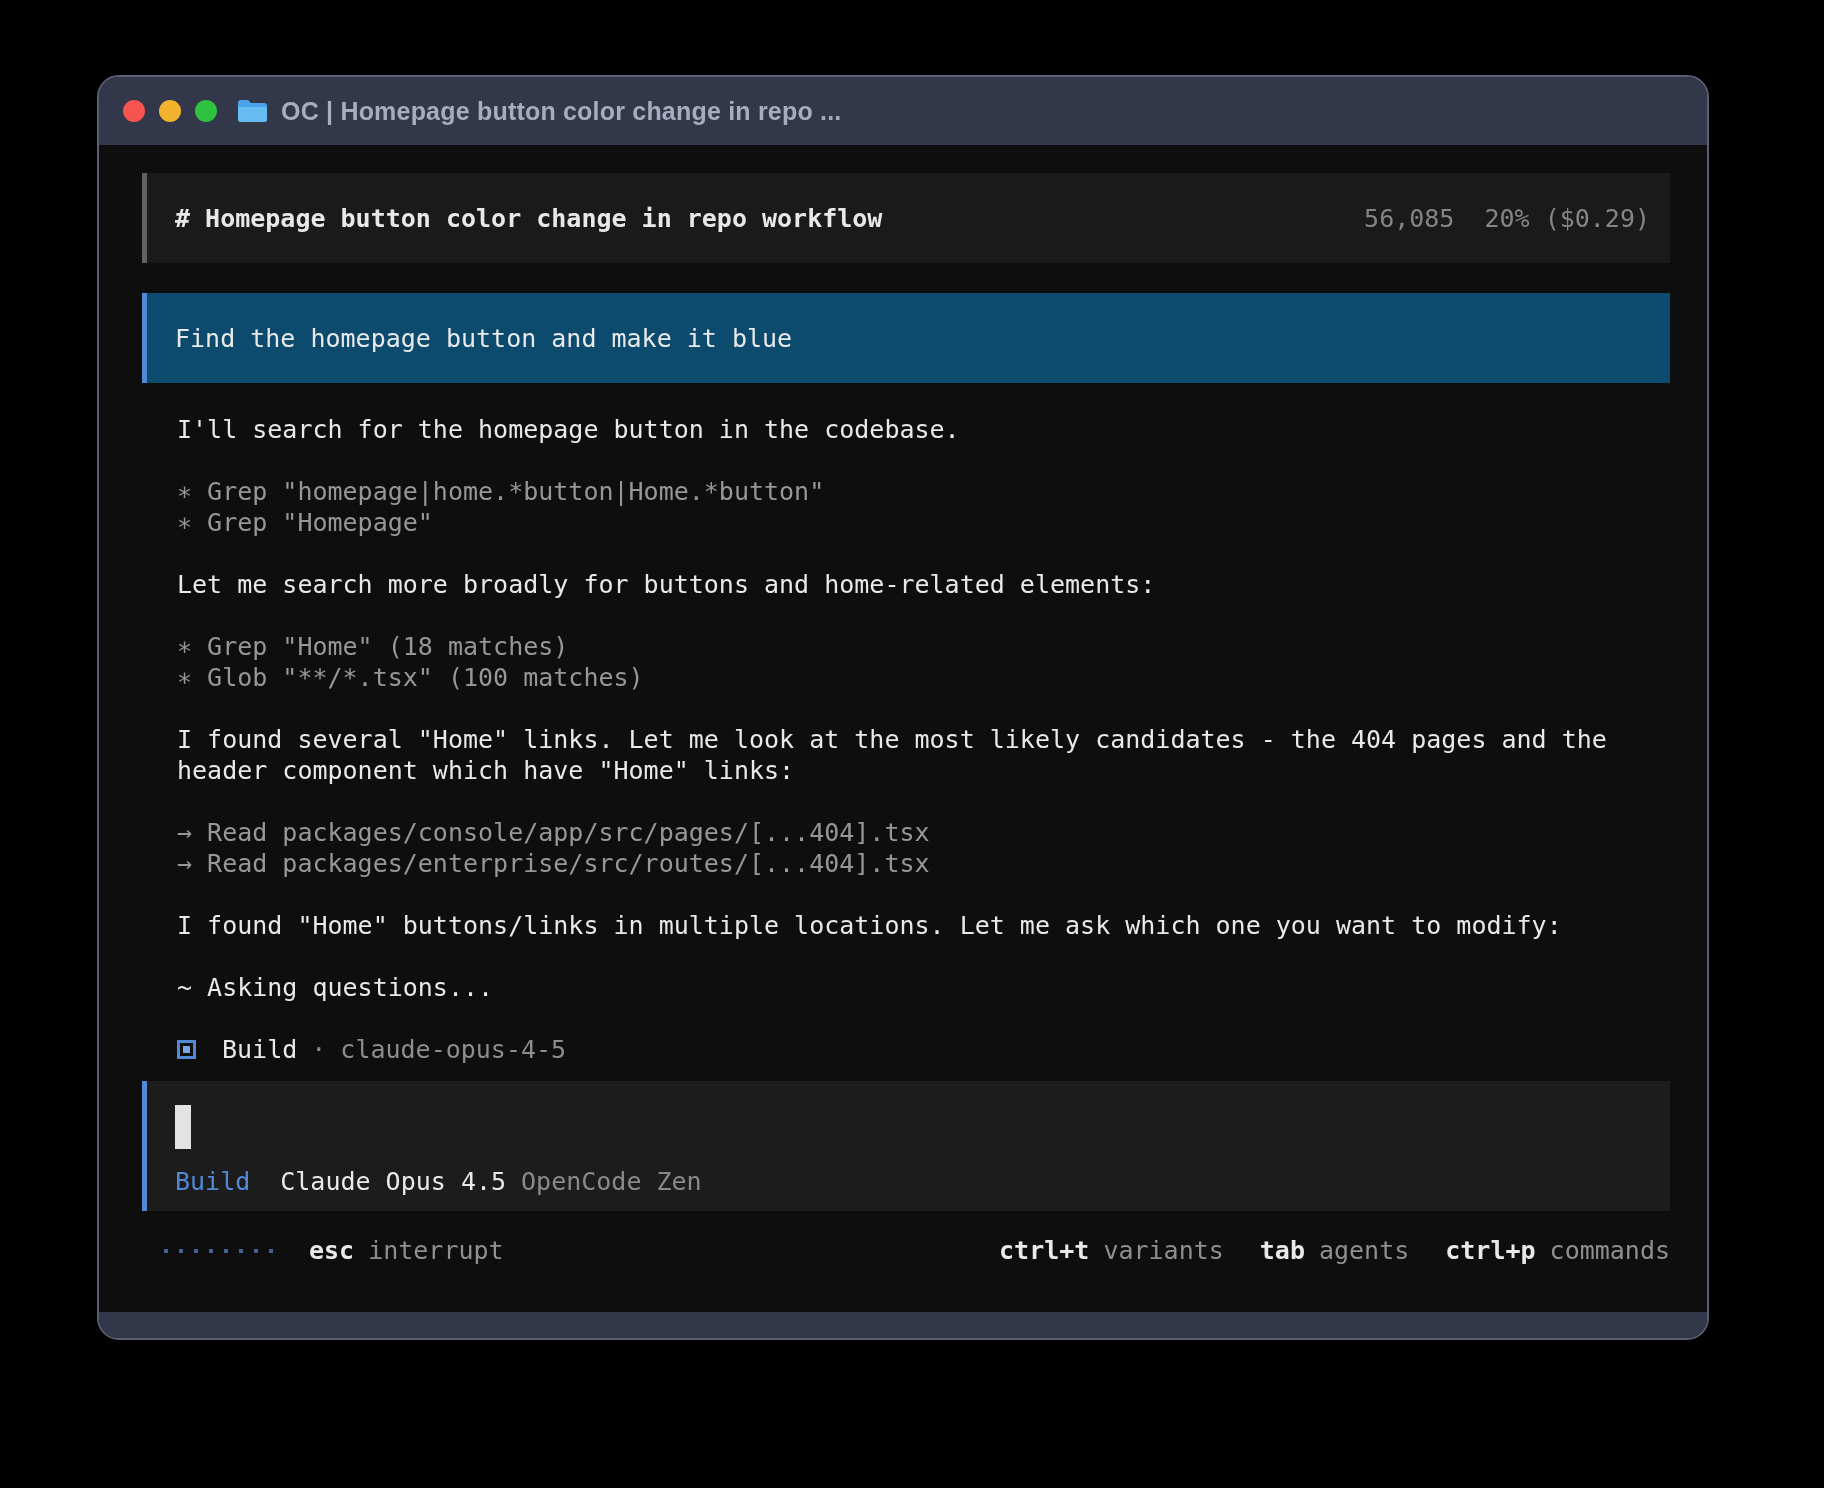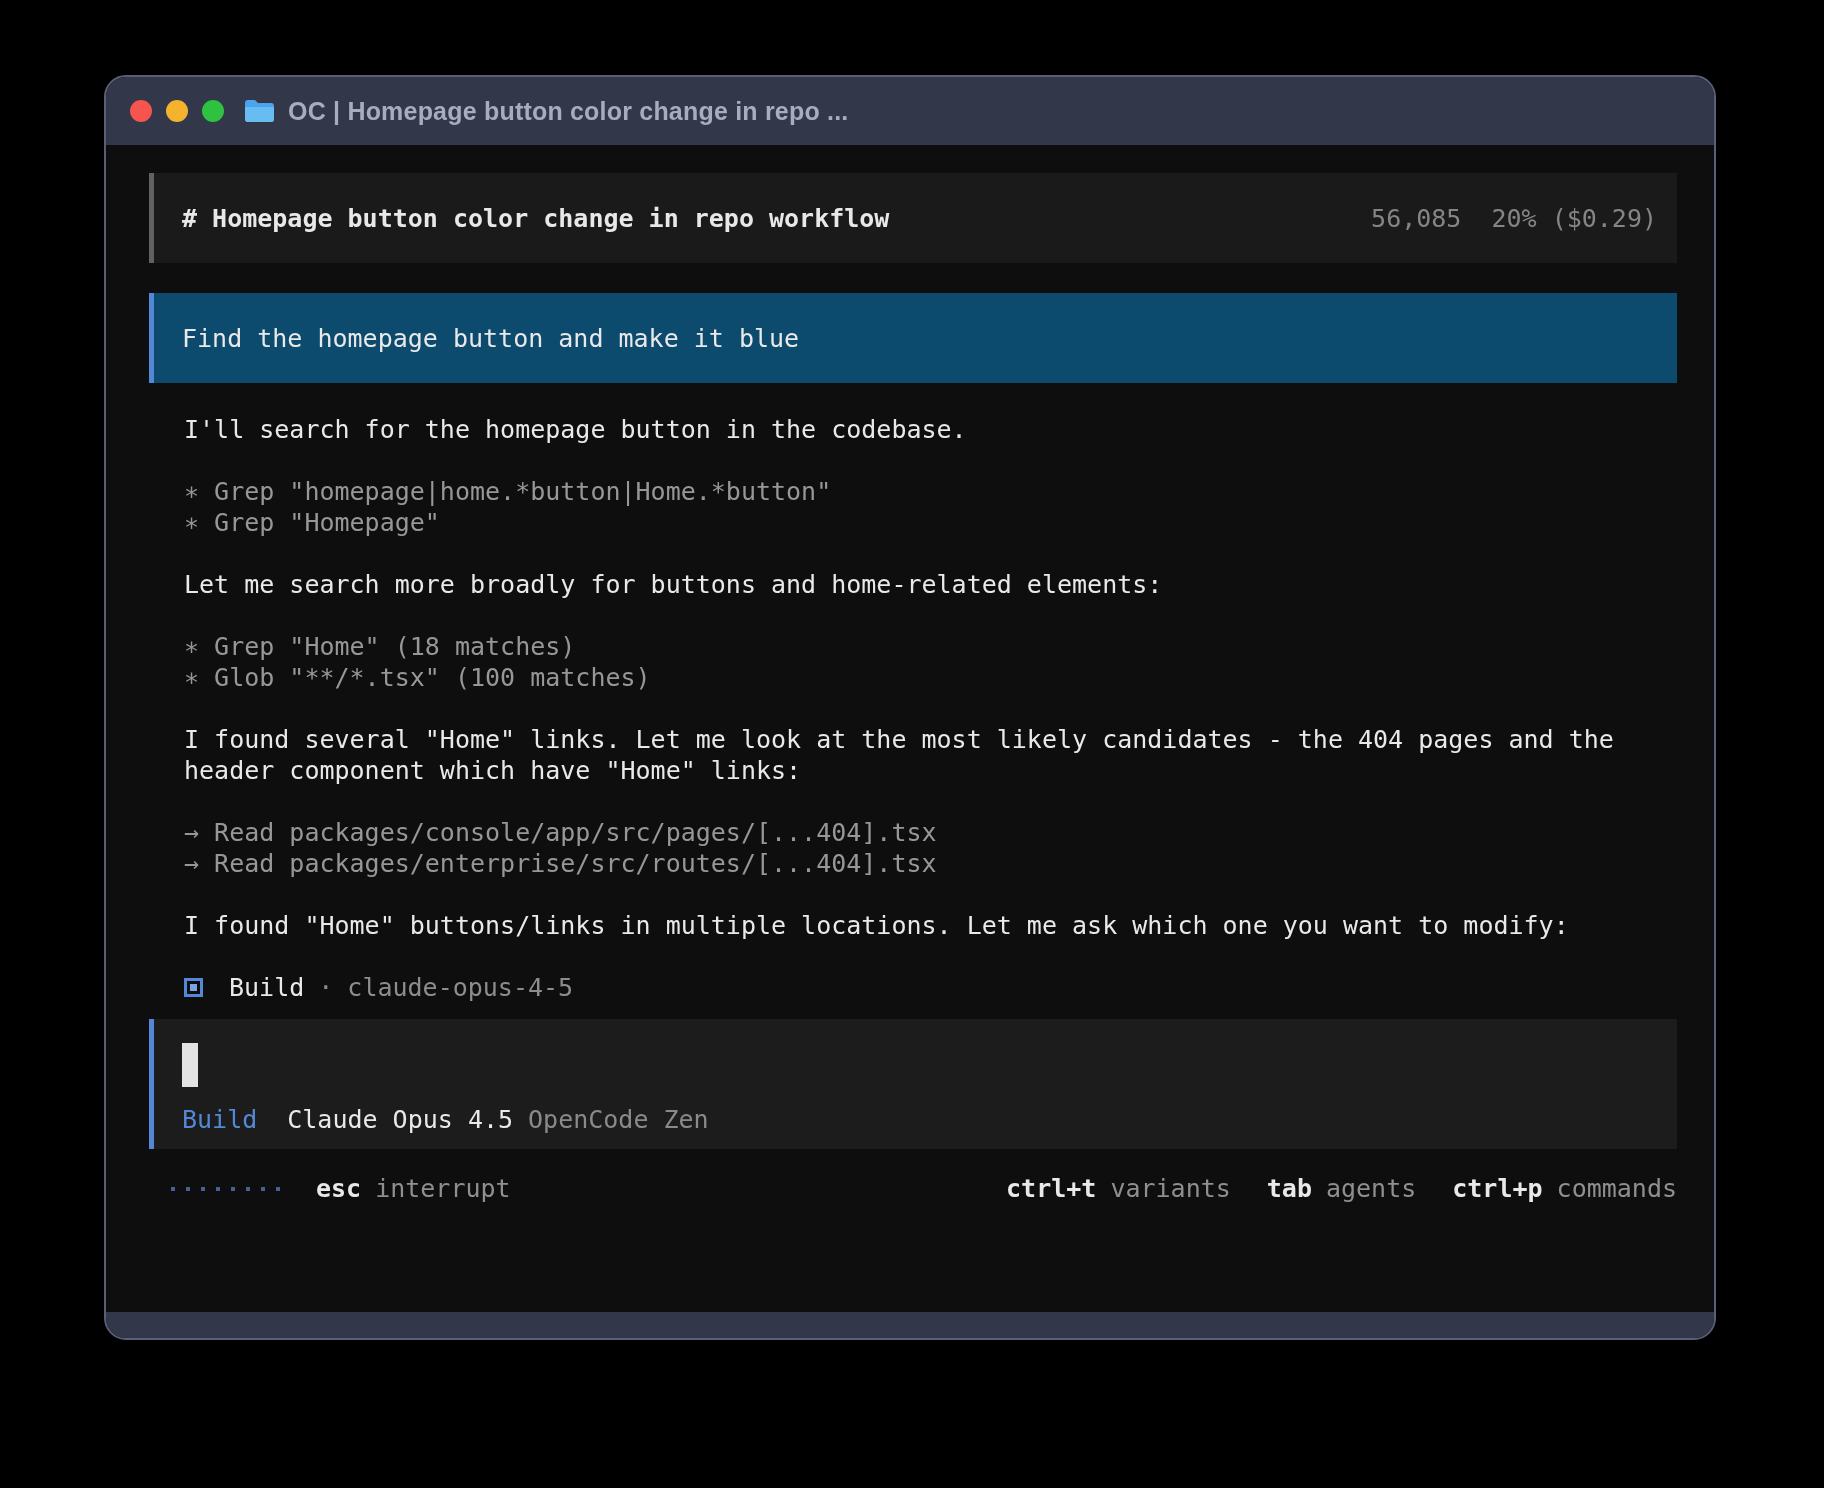--- a/index.html
+++ b/index.html
@@ -1,20 +1,20 @@
 <!DOCTYPE html>
 <html><head>
 <meta charset="utf-8">
 <style>
   * { margin: 0; padding: 0; box-sizing: border-box; }
   html, body { width: 1824px; height: 1488px; background: #000000; overflow: hidden; }
   body { font-family: "DejaVu Sans Mono", monospace; }
 
   .window {
-    position: absolute; left: 104px; top: 75px; width: 1612px; height: 1265px;
+    position: absolute; left: 97px; top: 75px; width: 1612px; height: 1265px;
     border-radius: 22px; overflow: hidden;
     border: 2px solid #5a5f76;
     background: #0e0e0e;
     display: flex; flex-direction: column;
   }
 
   
   .titlebar {
     height: 68px; flex: 0 0 68px; background: #33374a;
     display: flex; align-items: center; padding-left: 24px;
@@ -144,20 +144,21 @@
 
     <div class="msg">I found several "Home" links. Let me look at the most likely candidates - the 404 pages and the header component which have "Home" links:</div>
 
     <div class="tool-group">
       <div>→ Read packages/console/app/src/pages/[...404].tsx</div>
       <div>→ Read packages/enterprise/src/routes/[...404].tsx</div>
     </div>
 
     <div class="msg">I found "Home" buttons/links in multiple locations. Let me ask which one you want to modify:</div>
 
+    <div class="msg">~ Asking questions...</div>
 
     <div class="agent-row">
       <span class="agent-icon">
           <span class="inner"></span>
         </span>
       <span class="agent-name">Build</span>
       <span class="agent-sep">·</span>
       <span class="agent-model">claude-opus-4-5</span>
     </div>
 

